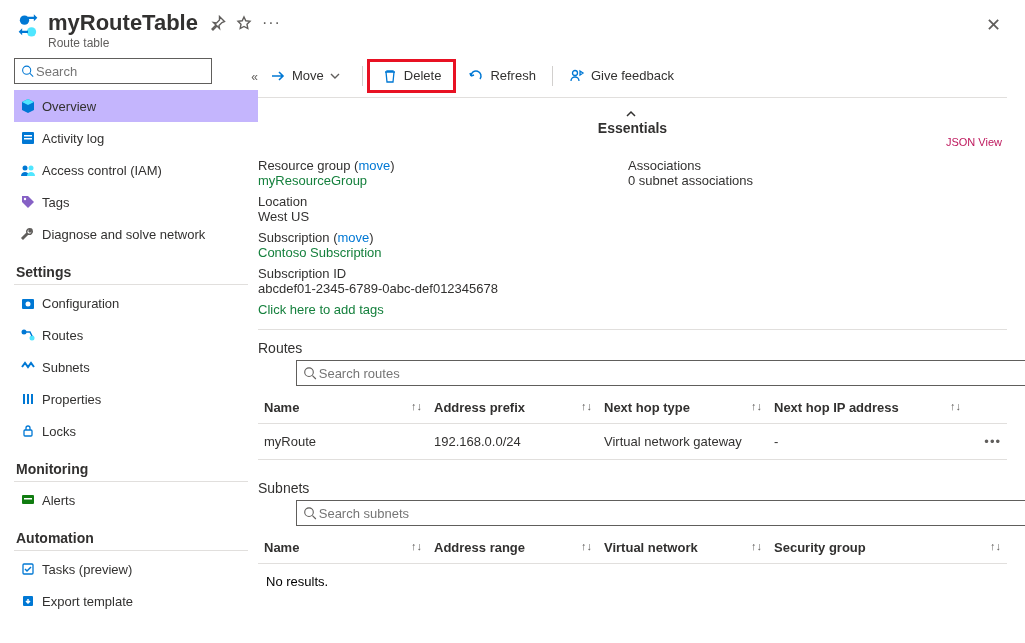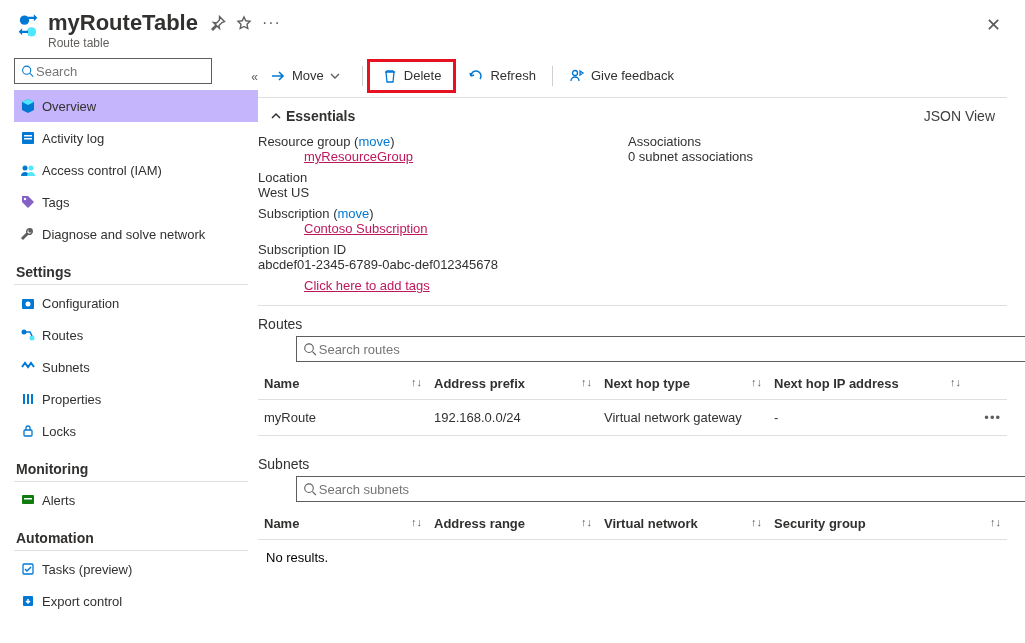--- a/index.html
+++ b/index.html
@@ -29,31 +29,31 @@
   .nav-group-title { font-size:14px; font-weight:600; color:#323130; padding:14px 0 2px 2px; border-bottom:none;}
   .nav-group .sep { border-top:1px solid #e1dfdd; margin:2px 10px 2px 0; }
 
   .main { flex:1; padding:0 18px 0 0; }
   .toolbar { display:flex; align-items:center; height:44px; border-bottom:1px solid #e1dfdd; margin-top:4px;}
   .tb-btn { display:flex; align-items:center; padding:0 12px; height:44px; cursor:pointer; font-size:13px; color:#323130; }
   .tb-btn svg,.tb-btn .sym { margin-right:6px; color:#0078d4; }
   .tb-sep { width:1px; height:20px; background:#d2d0ce; margin:0 4px; }
   .tb-delete { border:3px solid #e81123; height:34px; margin-top:0;}
 
-  .essentials-head { display:flex; align-items:center; padding:10px 12px 6px; }
+  .essentials-head { display:flex; align-items:center; padding:10px 5px 6px;flex-direction:column; }
   .essentials-head .chev { color:#323130; margin-right:4px; }
   .essentials-head .ttl { font-weight:600; font-size:14px; }
-  .essentials-head .json { margin-left:auto; color:#404040; cursor:pointer; font-size:14px; }
+  .essentials-head .json { margin-left:auto; color:#be185d; cursor:pointer; font-size:11px; }
 
   .essentials-body { display:flex; padding-bottom:6px;}
   .ess-col { width:370px; }
   .ess-field-label { font-size:13px; color:#323130; margin-top:4px;}
   .ess-field-label .linkish { color:#0078d4; cursor:pointer;}
   .ess-value { font-size:13px; color:#323130; margin-bottom:6px;}
-  .ess-value.link { color:#be185d; text-decoration:underline; cursor:pointer;margin-left:46px;}
+  .ess-value.link { color:#15803d; cursor:pointer;}
 
   .section-title { font-size:14px; margin-top:10px; margin-bottom:4px;}
   .search-long { display:flex; align-items:center; border:1px solid #605e5c; height:26px; padding:0 6px; width:100%;margin-left:38px; }
   .search-long input { border:none; outline:none; width:100%; font-size:13px;}
 
   table.data { width:100%; border-collapse:collapse; margin-top:6px;}
   table.data th { text-align:left; font-weight:600; font-size:13px; padding:8px 6px; border-bottom:1px solid #e1dfdd; color:#323130;}
   table.data th .sort { color:#605e5c; font-size:11px; margin-left:auto; float:right; cursor:pointer;}
   table.data td { padding:10px 6px; font-size:13px; border-bottom:1px solid #e1dfdd; }
   .row-actions { color:#605e5c; font-size:17px; text-align:right; cursor:pointer; letter-spacing:1px;}
@@ -226,21 +226,21 @@
           </span>
           <span>Tasks (preview)</span>
         </div>
       <div class="nav-item">
           <span class="icon-slot">
             <svg width="16" height="16" viewBox="0 0 16 16">
               <rect x="3" y="3" width="10" height="10" rx="1" fill="#0078d4"></rect>
               <path stroke="#fff" stroke-width="1.5" fill="none" d="M8 6v4M6 8l2 2 2-2"></path>
             </svg>
           </span>
-          <span>Export control</span>
+          <span>Export template</span>
         </div>
     </div>
   </div>
 
   <div class="main">
 
     <div class="toolbar">
       <div class="tb-btn">
         <svg width="16" height="16" viewBox="0 0 16 16">
             <path fill="none" stroke="#0078d4" stroke-width="1.6" d="M2 8h10M9 4l4 4-4 4"></path>

